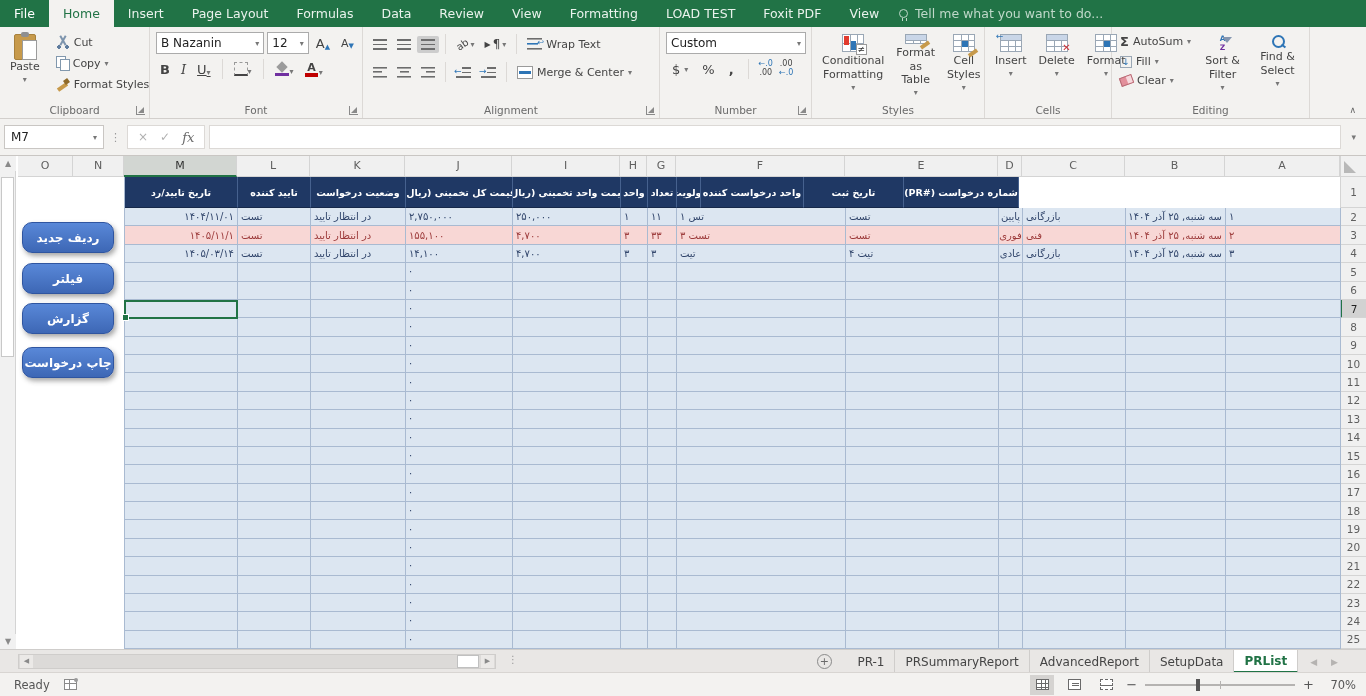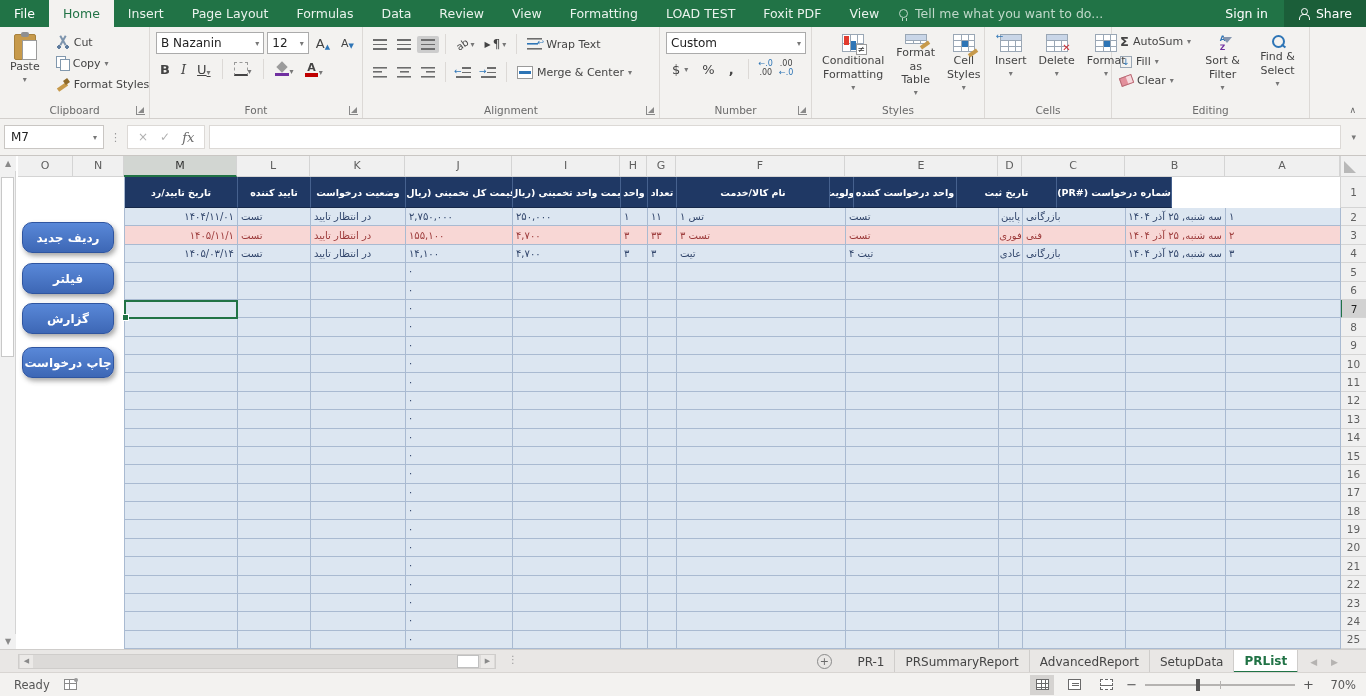--- a/index.html
+++ b/index.html
@@ -228,27 +228,20 @@
         <div class="rtab">View</div>
         <div class="rtab">Formatting</div>
         <div class="rtab">LOAD TEST</div>
         <div class="rtab">Foxit PDF</div>
         <div class="rtab">View</div>
       </div>
     <div id="tellme">
       <span class="bulb"></span>
       <span>Tell me what you want to do...</span>
     </div>
-    <div id="tb-right">
-      <span id="signin">Sign in</span>
-      <span id="share">
-          <span class="person"></span>
-          <span>Share</span>
-        </span>
-    </div>
   </div>
 
   <div id="ribbon">
     <div class="rgroup" id="g-clip">
       <div class="bigbtn">
         <span class="i-paste"></span>
         <span>Paste</span>
           <span class="caret">▾</span>
       </div>
       <div class="clipcol2">
@@ -539,21 +532,20 @@
       </div>
     <div id="tablearea">
         <div class="trow head" style="height: 31px;">
           <div class="tc al-c" dir="rtl" style="width: 113px; height: 100%;">تاریخ تایید/رد</div>
           <div class="tc al-c" dir="rtl" style="width: 73px; height: 100%;">تایید کننده</div>
           <div class="tc al-c" dir="rtl" style="width: 95px; height: 100%;">وضعیت درخواست</div>
           <div class="tc al-c" dir="rtl" style="width: 107px; height: 100%;">قیمت کل تخمینی (ریال)</div>
           <div class="tc al-c" dir="rtl" style="width: 108px; height: 100%;">قیمت واحد تخمینی (ریال)</div>
           <div class="tc al-c" dir="rtl" style="width: 27px; height: 100%;">واحد</div>
           <div class="tc al-c" dir="rtl" style="width: 29px; height: 100%;">تعداد</div>
-          <div class="tc al-c" dir="rtl" style="width: 153px; height: 100%;">نام کالا/خدمت</div>
           <div class="tc al-c" dir="rtl" style="width: 24px; height: 100%;">اولویت</div>
           <div class="tc al-c" dir="rtl" style="width: 103px; height: 100%;">واحد درخواست کننده</div>
           <div class="tc al-c" dir="rtl" style="width: 100px; height: 100%;">تاریخ ثبت</div>
           <div class="tc al-c" dir="rtl" style="width: 115px; height: 100%;">شماره درخواست (#PR)</div>
         </div>
         <div class="trow normal" style="height: 18.375px;">
           <div class="tc al-l" dir="rtl" style="width: 113px; height: 100%;">۱۴۰۴/۱۱/۰۱</div>
           <div class="tc al-r" dir="rtl" style="width: 73px; height: 100%;">تست</div>
           <div class="tc al-r" dir="rtl" style="width: 95px; height: 100%;">در انتظار تایید</div>
           <div class="tc al-r" dir="rtl" style="width: 107px; height: 100%;">۲,۷۵۰,۰۰۰</div>

